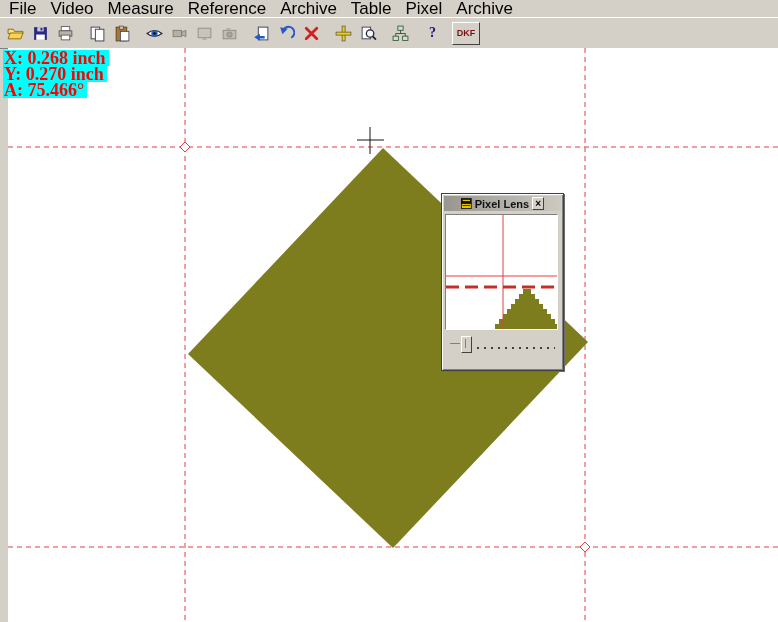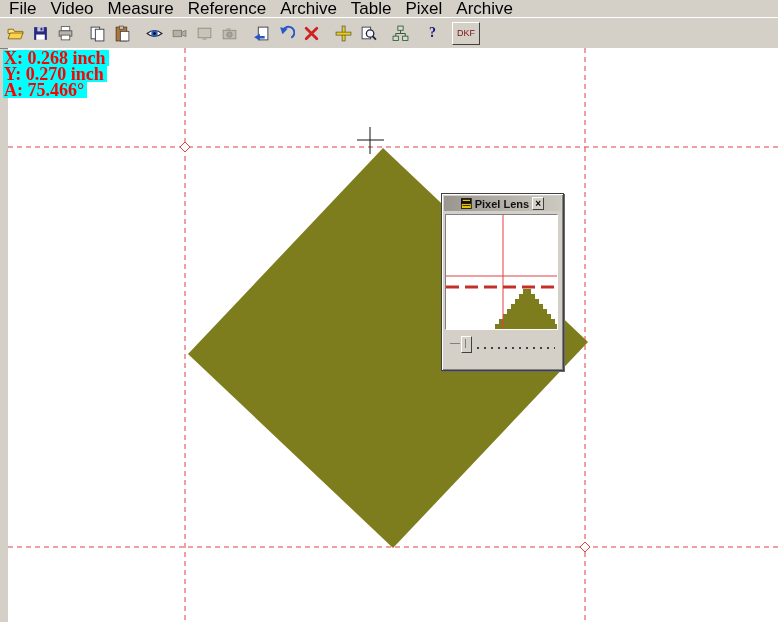--- a/index.html
+++ b/index.html
@@ -22,21 +22,21 @@
   }
   .tbtn{
     width:23px;height:24px;display:flex;align-items:center;justify-content:center;
     background:#d4d0c8;border:1px solid transparent;
   }
   .tbtn svg{display:block;}
   .gap{width:7px;height:24px;}
   .dkf-btn{
     width:26px;height:21px;display:flex;align-items:center;justify-content:center;
     border:1px solid;border-color:#ffffff #404040 #404040 #ffffff;background:#d4d0c8;
-    font-size:9px;font-weight:normal;color:#7a1010;letter-spacing:0;
+    font-size:9px;font-weight:bold;color:#7a1010;letter-spacing:0;
   }
   .help-glyph{font-size:14px;font-weight:bold;color:#14147a;font-family:"Liberation Serif",serif;}
   
   .canvas{
     position:absolute;left:8px;top:48px;width:770px;height:574px;
     background:#ffffff;
   }
   .scene{position:absolute;left:0;top:0;}
   
   .readout{

